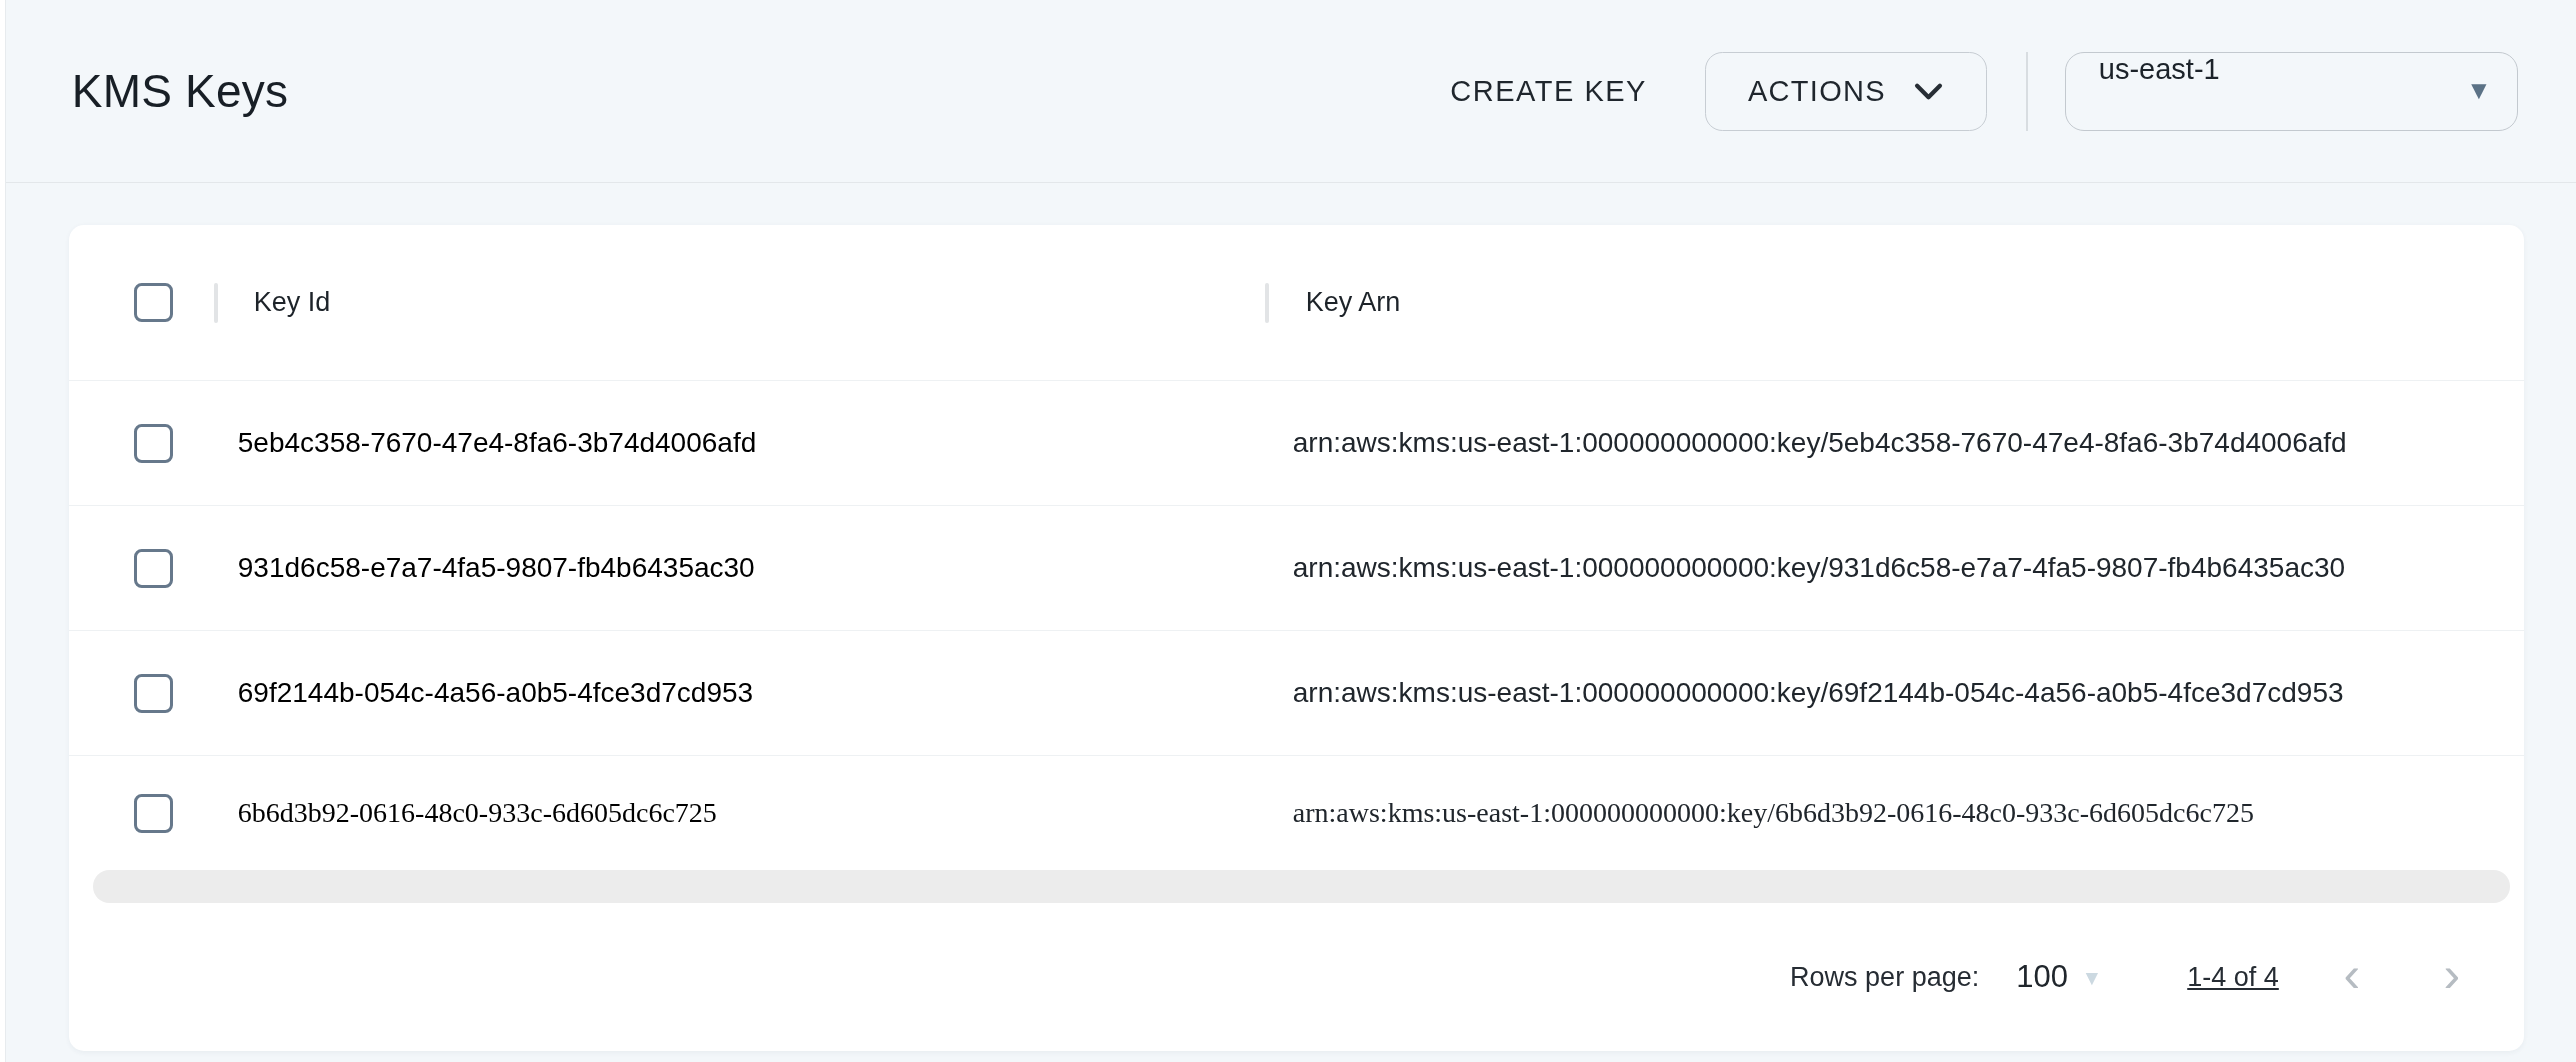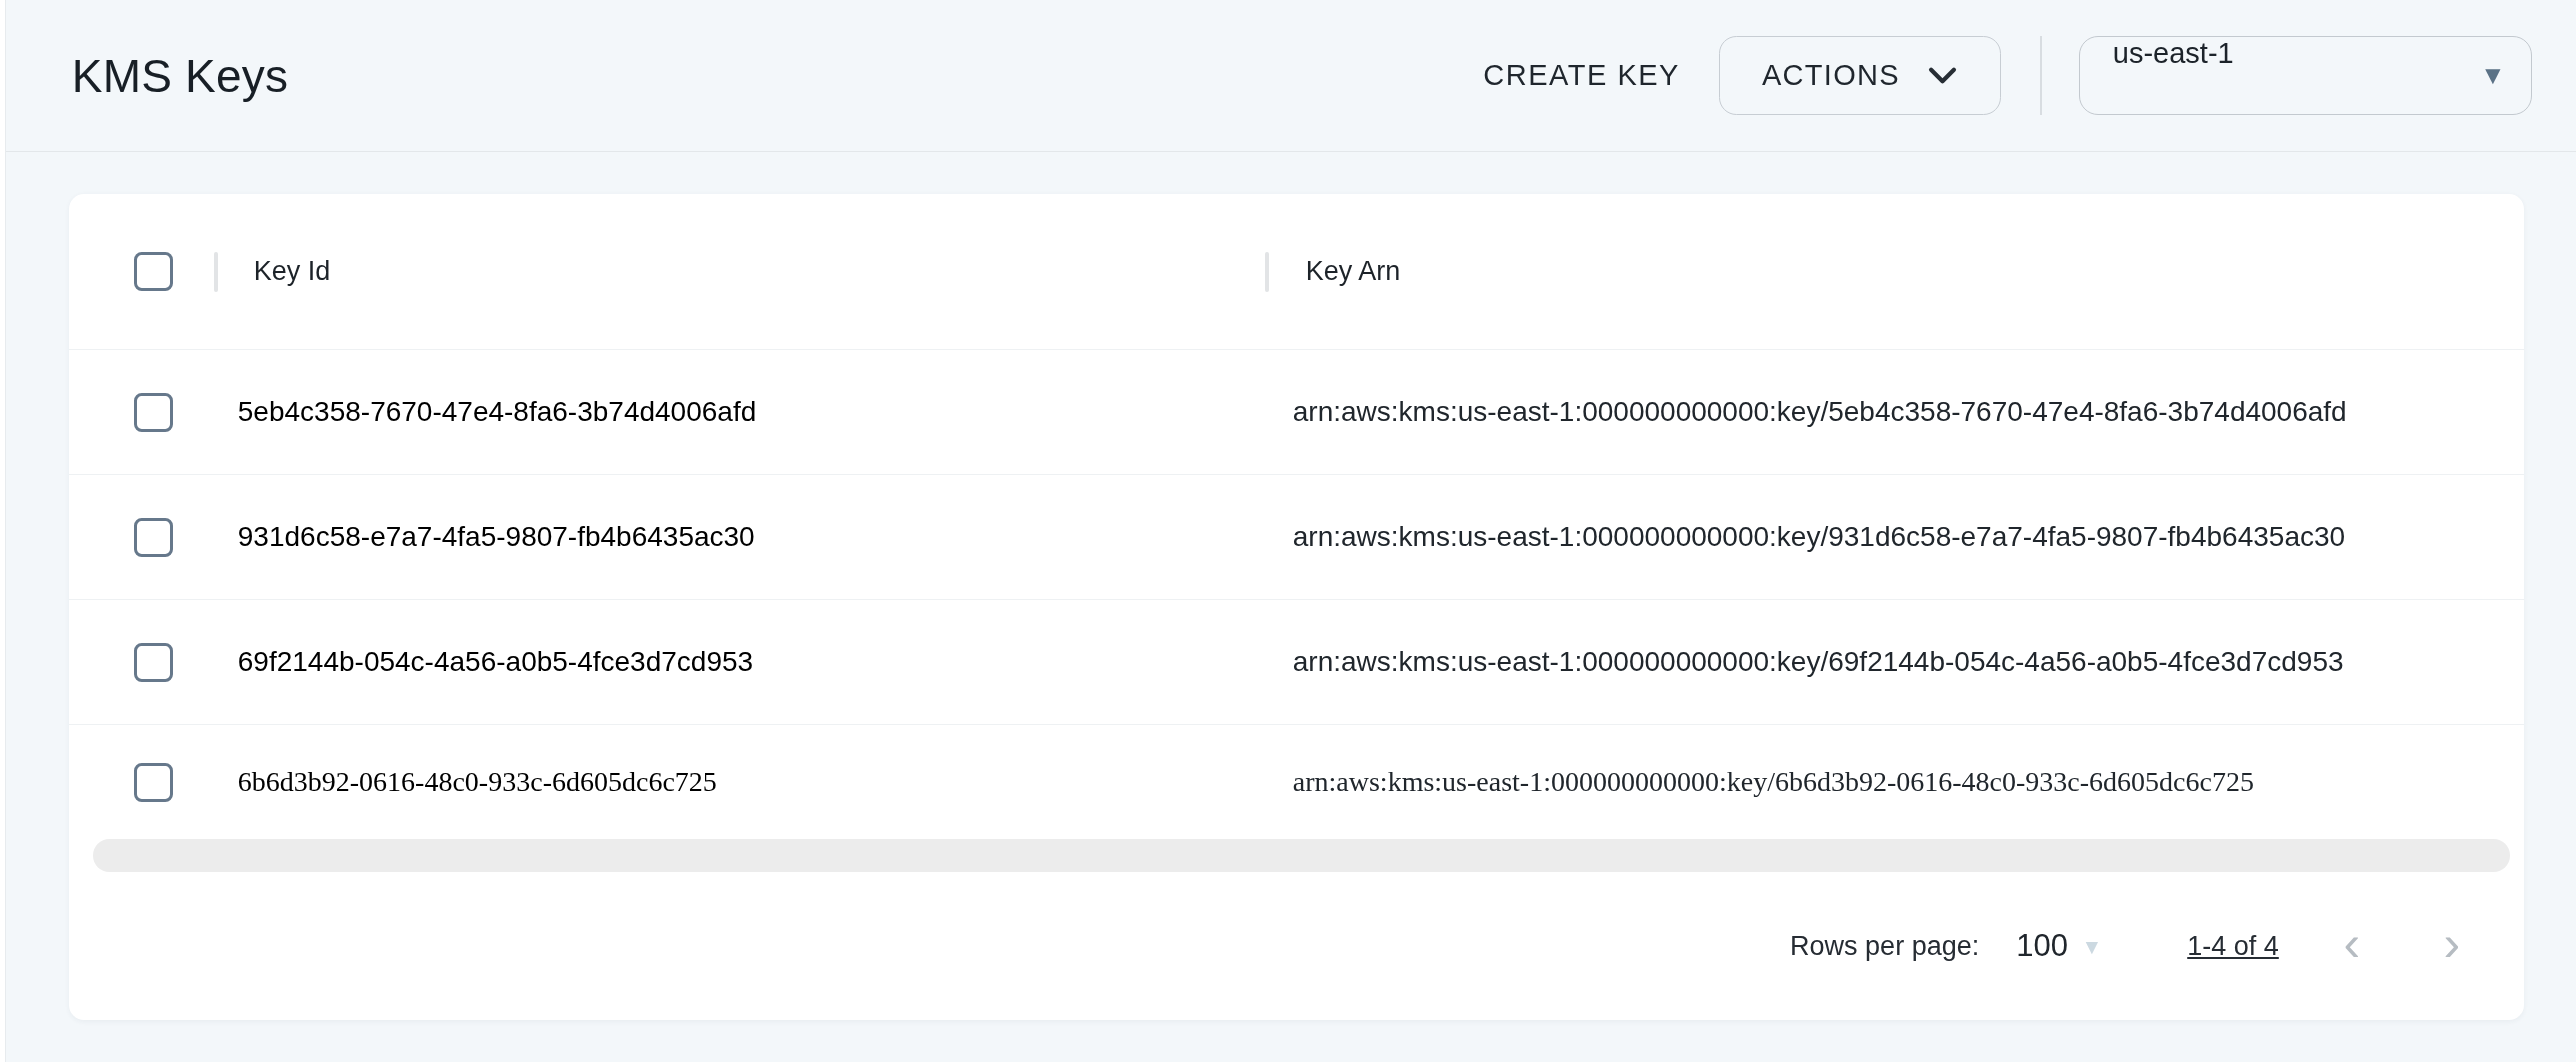--- a/index.html
+++ b/index.html
@@ -11,35 +11,35 @@
     overflow:hidden;
   }
   .main {
     margin-left:4.8px;
     border-left:1.9px solid #e7ebee;
     width:2571px; height:1062px;
     background:#f3f7fa;
   }
   
   .topbar {
-    height:152px;
+    height:183px;
     display:flex; align-items:center;
-    padding:0 44px 0 66px;
+    padding:0 58px 0 66px;
     border-bottom:1.9px solid #e3e7ea;
   }
   .page-title { font-size:46px; font-weight:400; color:#181f26; letter-spacing:0.2px; }
   .topbar-right { margin-left:auto; display:flex; align-items:center; }
   .text-button {
     background:transparent; border:none; cursor:pointer;
     font-family:inherit; font-size:29px; font-weight:500;
     letter-spacing:1.5px; color:#1f262d; padding:17.4px 23px;
   }
   .outlined-button {
     display:flex; align-items:center; justify-content:center; gap:27px;
-    margin-left:16px;
+    margin-left:35px;
     height:79px; padding:0 42px;
     background:transparent; cursor:pointer;
     border:1.9px solid #c7cdd3; border-radius:17.4px;
     font-family:inherit; font-size:29px; font-weight:500;
     letter-spacing:1.3px; color:#1f262d;
   }
   .chev-down-svg { width:31px; height:19px; display:block; }
   .vdivider { width:1.9px; height:79px; background:#d8dde1; margin:0 37px 0 39px; }
   .region-select {
     position:relative;

